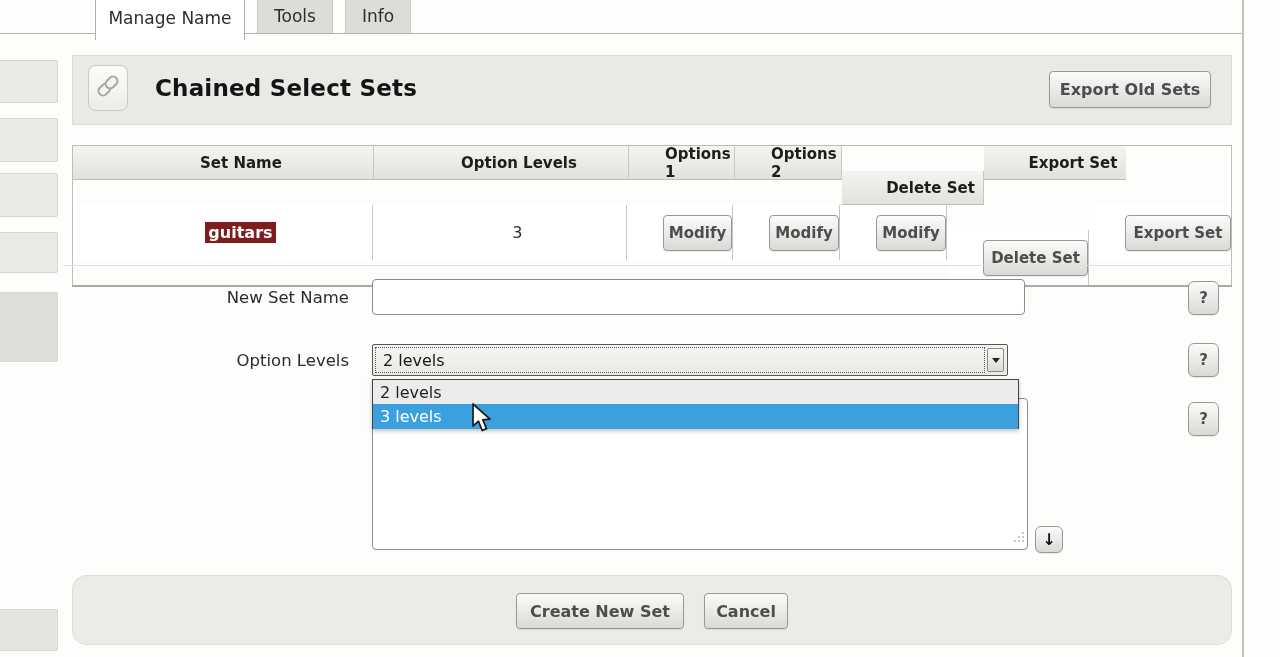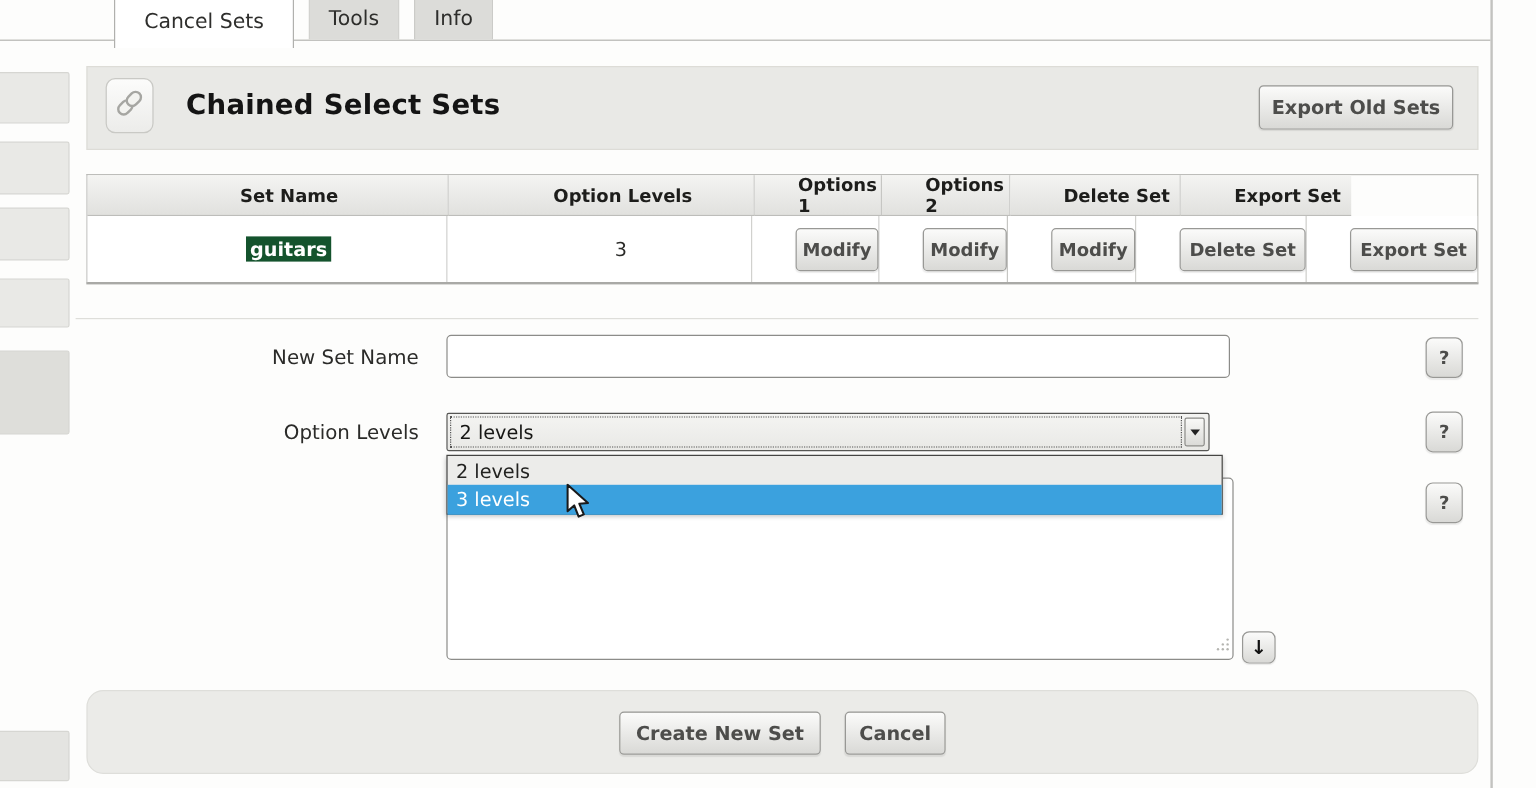--- a/index.html
+++ b/index.html
@@ -36,22 +36,22 @@
   .btn { display:inline-flex; align-items:center; justify-content:center; background:linear-gradient(#fbfbfa,#d9d9d6); border:1px solid #989895; border-radius:4px; color:#4d4d4b; font-weight:bold; font-size:15px; box-shadow:0 1px 1px rgba(0,0,0,0.08); cursor:default; }
   .btn-export-old { position:absolute; left:976px; top:15px; width:162px; height:37px; font-size:16px; }
 
   
   .settable { position:absolute; left:72px; top:145px; width:1160px; border:1px solid #bdbdba; border-bottom:2px solid #a9a9a6; }
   .trow { display:flex; }
   .tcell { border-right:1px solid #c6c6c3; display:flex; align-items:center; justify-content:center;padding-left:36px; }
   .tcell:last-child { border-right:none; }
   .thead .tcell { height:34px; background:linear-gradient(#f4f4f2,#e1e1de); border-bottom:1px solid #bdbdba; font-weight:bold; font-size:15px; color:#1d1d1b; }
   .tbody .tcell { height:55px; background:#ffffff; }
-  .c0 { width:301px; } .c1 { width:255px; } .c2 { width:106px; } .c3 { width:107px; } .c4 { width:107px; } .c5 { width:142px; } .c6 { width:142px; }
-  .sel-text { background:#14532d; color:#ffffff; font-weight:bold; font-size:16px; padding:1px 3px; }
+  .c0 { width:301px; } .c1 { width:255px; } .c2 { width:106px; } .c3 { width:107px; } .c4 { width:107px; } .c5 { width:142px;margin-top:25px; } .c6 { width:142px; }
+  .sel-text { background:#7f1d1d; color:#ffffff; font-weight:bold; font-size:16px; padding:1px 3px; }
   .cell-num { font-size:16px; color:#2a2a28; }
   .btn-modify { width:86px; height:36px; }
   .btn-rowwide { width:122px; height:36px; }
 
   
   .divider { position:absolute; left:63px; top:265px; width:1169px; height:1px; background:#dededa; }
   .flabel { position:absolute; width:280px; text-align:right; font-size:16.5px; color:#2b2b29; }
   .lbl-name { left:69px; top:288px; }
   .lbl-levels { left:69px; top:351px; }
   .lbl-first { left:69px; top:466px; }
@@ -88,21 +88,21 @@
   .btn-create { position:absolute; left:443px; top:17px; width:168px; height:36px; font-size:16px; }
   .btn-cancel { position:absolute; left:631px; top:17px; width:84px; height:36px; font-size:16px; }
 </style>
 </head>
 <body>
 
 <div id="screen">
 
   <div class="tabbar-line"></div>
   <div class="tab tab-active">
-    <span>Cancel Sets</span>
+    <span>Manage Name</span>
   </div>
   <div class="tab tab-gray tab-tools">
     <span>Tools</span>
   </div>
   <div class="tab tab-gray tab-info">
     <span>Info</span>
   </div>
 
   <div class="lfrag lf1"></div>
   <div class="lfrag lf2"></div>

